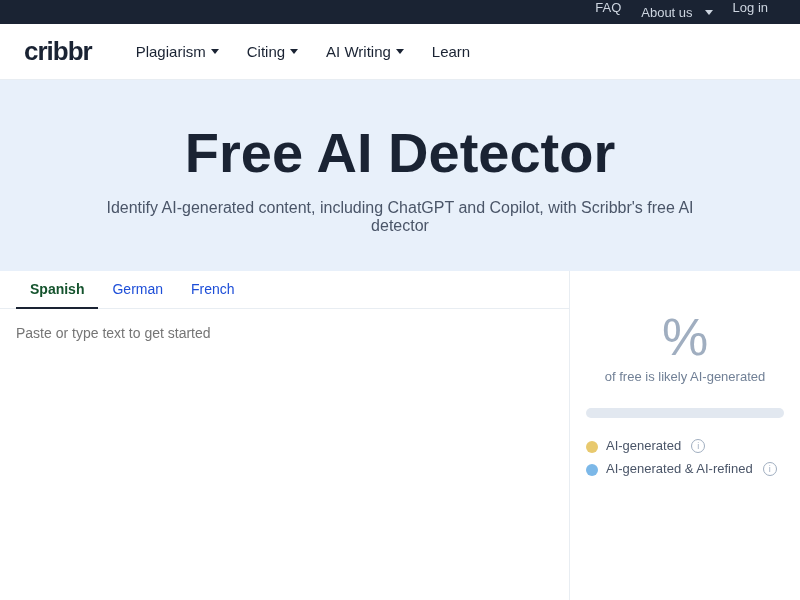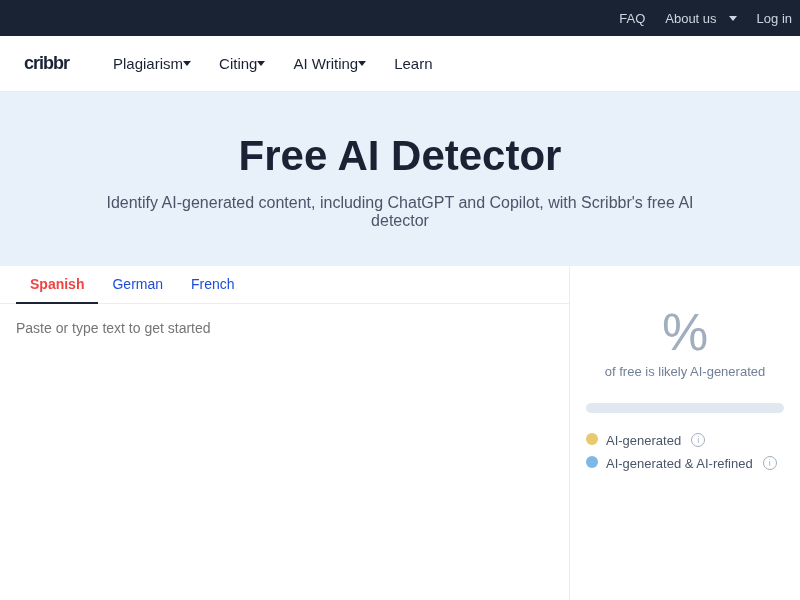--- a/index.html
+++ b/index.html
@@ -1,25 +1,24 @@
 <!DOCTYPE html>
 <html><head>
   <meta charset="utf-8">
   <style>
     * { margin: 0; padding: 0; box-sizing: border-box; }
     body { font-family: -apple-system, BlinkMacSystemFont, 'Segoe UI', Arial, sans-serif; width: 800px; height: 600px; overflow: hidden; background: #fff; }
 
     
     .top-bar {
       background: #1a2333;
-      height: 36px;
-      display: flex;
-      align-items: center;
+      height: 24px;
+      display: flex;
       justify-content: flex-end;
-      padding: 0 8px;
+      padding: 0 32px;
       gap: 20px;
     }
     .top-bar a {
       color: #cdd5e0;
       font-size: 13px;
       text-decoration: none;
       cursor: pointer;
     }
     .top-bar .about-us {
       display: flex;
@@ -40,59 +39,60 @@
     .navbar {
       background: #fff;
       height: 56px;
       display: flex;
       align-items: center;
       padding: 0 24px;
       border-bottom: 1px solid #e8edf2;
       gap: 0;
     }
     .logo {
-      font-size: 18px;
+      font-size: 26px;
       font-weight: 800;
       color: #1a2333;
       margin-right: 32px;
       letter-spacing: -1px;
     }
     .nav-items {
       display: flex;
       align-items: center;
       gap: 4px;
       list-style: none;
     }
     .nav-item {
       display: flex;
       align-items: center;
       padding: 8px 12px;
       font-size: 15px;
       color: #1a2333;
       cursor: pointer;
       border-radius: 4px;
+      gap: 5px;
       font-weight: 500;
     }
     .nav-chevron {
       display: inline-block;
       width: 0;
       height: 0;
       border-left: 4px solid transparent;
       border-right: 4px solid transparent;
       border-top: 5px solid #1a2333;
     }
 
     
     .hero {
       background: #e8f0fa;
       padding: 40px 24px 36px;
       text-align: center;
     }
     .hero h1 {
-      font-size: 42px;
+      font-size: 56px;
       font-weight: 800;
       color: #1a2333;
       margin-bottom: 14px;
     }
     .hero p {
       font-size: 16px;
       color: #4a5568;
       max-width: 600px;
       margin: 0 auto;
     }
@@ -121,21 +121,21 @@
     }
     .lang-tab {
       padding: 10px 14px;
       font-size: 14px;
       color: #1d4ed8;
       cursor: pointer;
       border-bottom: 2px solid transparent;
       margin-bottom: -1px;
     }
     .lang-tab.active {
-      color: #ef4444;
+      color: #14532d;
       border-bottom-color: #1a2333;
       font-weight: 600;
     }
 
     
     .text-input-area {
       flex: 1;
       padding: 16px;
       font-size: 14px;
       color: #a0aec0;
@@ -189,21 +189,21 @@
     }
 
     .legend {
       display: flex;
       flex-direction: column;
       gap: 8px;
       margin-top: 4px;
     }
     .legend-item {
       display: flex;
-      align-items: flex-start;
+      align-items: flex-end;
       gap: 8px;
       font-size: 13px;
       color: #4a5568;
     }
     .legend-dot {
       width: 12px;
       height: 12px;
       border-radius: 50%;
       flex-shrink: 0;
     }

